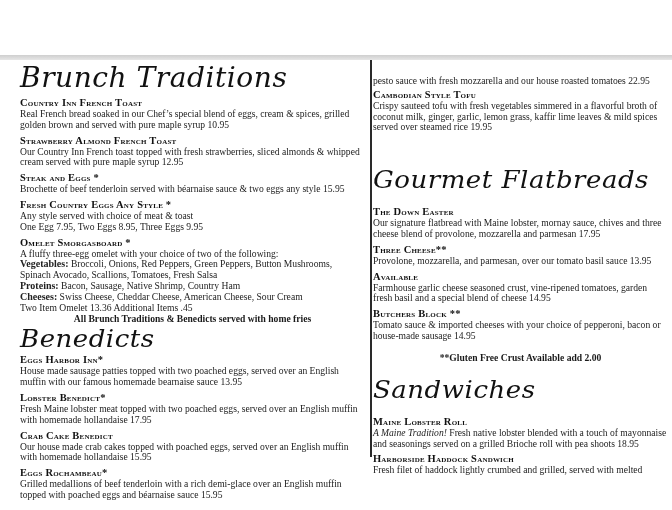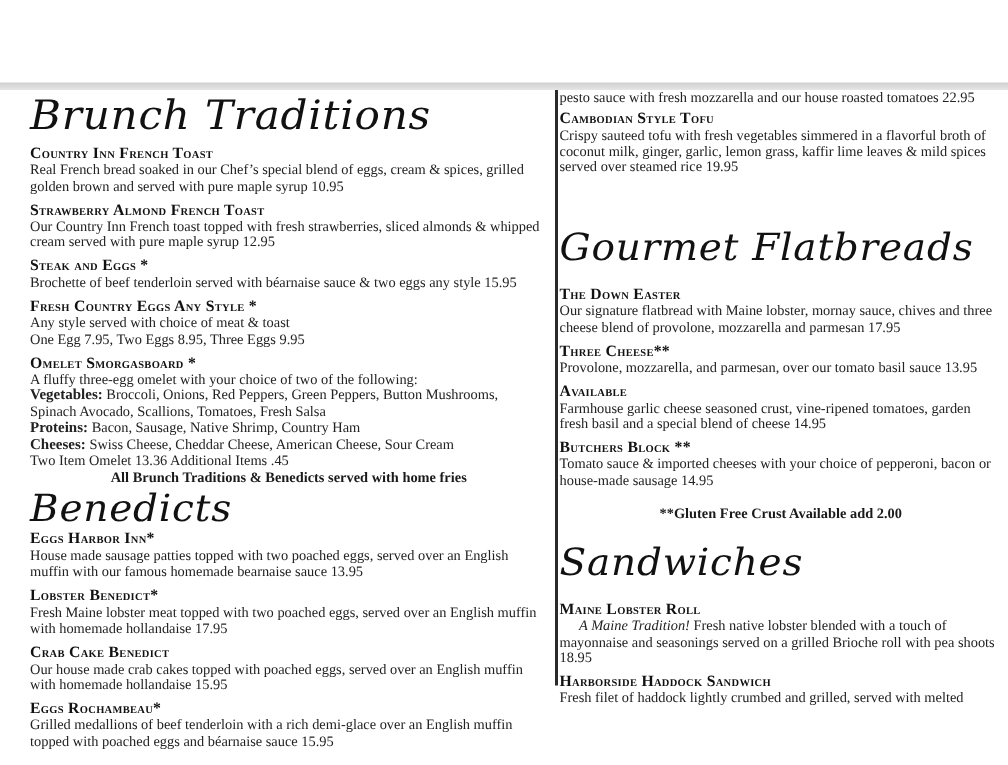--- a/index.html
+++ b/index.html
@@ -21,21 +21,21 @@
     margin:0; line-height:1; transform:scaleX(1.04); transform-origin:left;
   }
   .item { margin:0 0 4px 0; }
   .item-name {
     font-size:10.5px; font-weight:bold; font-variant:small-caps; letter-spacing:0.2px;
     line-height:12px; color:#111;
   }
   .item-desc { font-size:9.6px; line-height:10.8px; color:#222; }
   .lbl { font-weight:bold; font-size:10px; }
   .note-center { text-align:center; font-weight:bold; font-size:9.6px; line-height:11px; }
-  .italic { font-style:italic;margin-left:13px; }
+  .italic { font-style:italic; }
 </style>
 </head>
 <body>
 
 <div class="topbar"></div>
 
 <div class="page">
 
   <div class="col-left">
     <h2 class="section-title" style="margin-top:4px;margin-bottom:6px;font-size:27px;">Brunch Traditions</h2>
@@ -83,21 +83,21 @@
     </div>
     <div class="item">
       <div class="item-name">Eggs Rochambeau*</div>
       <div class="item-desc">Grilled medallions of beef tenderloin with a rich demi-glace over an English muffin topped with poached eggs and béarnaise sauce  15.95</div>
     </div>
   </div>
 
   <div class="divider"></div>
 
   <div class="col-right">
-    <div class="item-desc" style="margin-top:1px;margin-bottom:2px">pesto sauce with fresh mozzarella and our house roasted tomatoes 22.95</div>
+    <div class="item-desc" style="margin-top:16px;margin-bottom:2px">pesto sauce with fresh mozzarella and our house roasted tomatoes 22.95</div>
     <div class="item">
       <div class="item-name">Cambodian Style Tofu</div>
       <div class="item-desc">Crispy sauteed tofu with fresh vegetables simmered in a flavorful broth of coconut milk, ginger, garlic, lemon grass, kaffir lime leaves &amp; mild spices served over steamed rice 19.95</div>
     </div>
 
     <h2 class="section-title" style="margin-top:34px;margin-bottom:14px;">Gourmet Flatbreads</h2>
 
     <div class="item">
       <div class="item-name">The Down Easter</div>
       <div class="item-desc">Our signature flatbread with Maine lobster, mornay sauce, chives and three cheese blend of provolone, mozzarella and parmesan 17.95</div>

